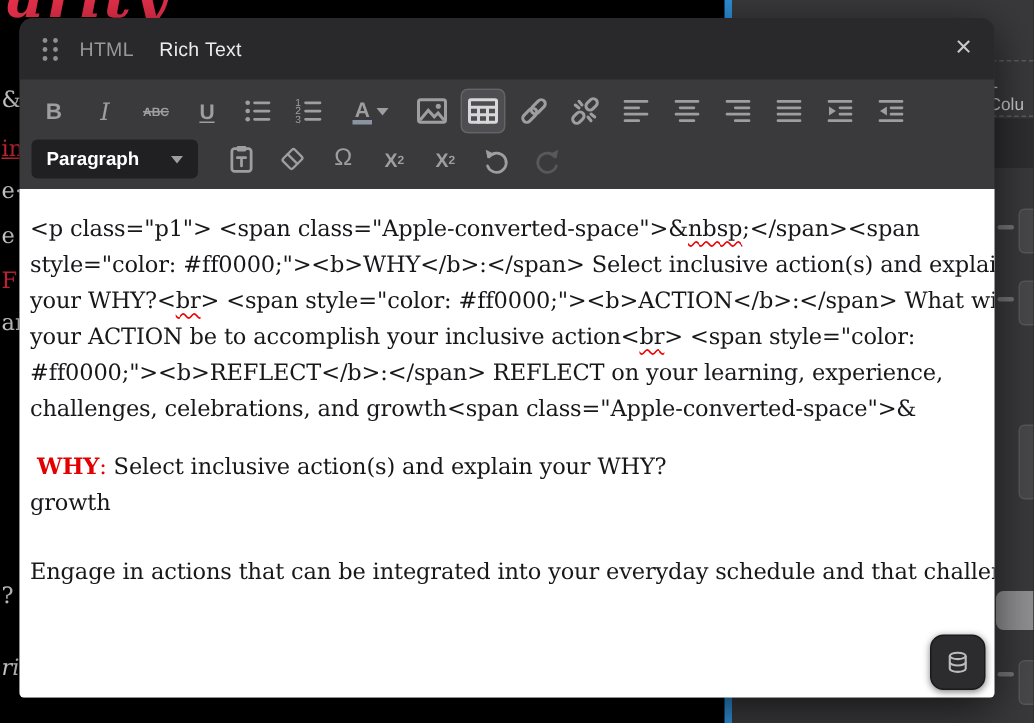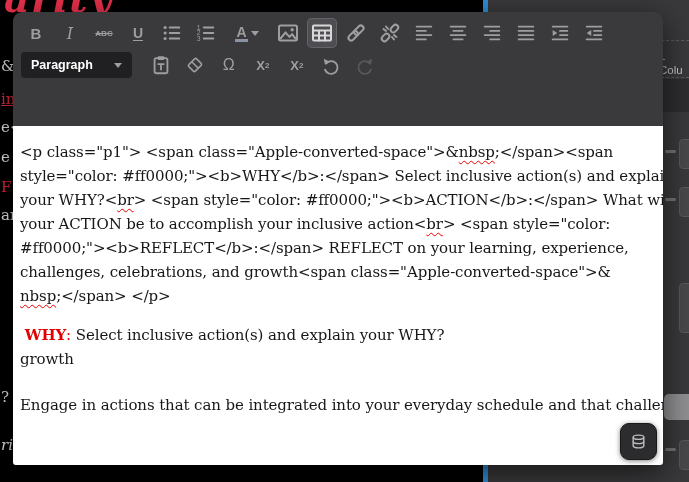--- a/index.html
+++ b/index.html
@@ -103,20 +103,37 @@
       <span style="top: 118px;">e&lt;</span>
       <span style="top: 148px;">e</span>
       <span class="red" style="top: 178px;">F</span>
       <span style="top: 206px;">ar</span>
       <span style="top: 388px;">?</span>
       <span style="top: 436px; font-style: italic;">ri</span>
     </div>
 
   <div class="modal">
 
+    <div class="modal-header">
+      <div class="drag-handle">
+        <svg width="13" height="18" viewBox="0 0 13 18">
+          <g fill="#8f8f91">
+            <circle cx="3" cy="3" r="1.6"></circle>
+              <circle cx="10" cy="3" r="1.6"></circle>
+            <circle cx="3" cy="9" r="1.6"></circle>
+              <circle cx="10" cy="9" r="1.6"></circle>
+            <circle cx="3" cy="15" r="1.6"></circle>
+              <circle cx="10" cy="15" r="1.6"></circle>
+          </g>
+        </svg>
+      </div>
+      <div class="tab">HTML</div>
+      <div class="tab active">Rich Text</div>
+      <div class="close-x">×</div>
+    </div>
 
     <div class="toolbar">
       <div class="tb-row">
         <div class="tb glyph-b">B</div>
         <div class="tb glyph-i">I</div>
         <div class="tb glyph-strike">ABC</div>
         <div class="tb glyph-u">U</div>
         <div class="tb">
           <svg width="22" height="22" viewBox="0 0 24 24">
             <g class="fill">
@@ -254,21 +271,20 @@
     </div>
 
     <div class="content">
       <div>
           <div class="tline"><span>&lt;p class="p1"&gt; &lt;span class="Apple-converted-space"&gt;&amp;</span><span class="squiggle">nbsp</span><span>;&lt;/span&gt;&lt;span</span></div>
           <div class="tline"><span>style="color: #ff0000;"&gt;&lt;b&gt;WHY&lt;/b&gt;:&lt;/span&gt; Select inclusive action(s) and explain</span></div>
           <div class="tline"><span>your WHY?&lt;</span><span class="squiggle">br</span><span>&gt; &lt;span style="color: #ff0000;"&gt;&lt;b&gt;ACTION&lt;/b&gt;:&lt;/span&gt; What will</span></div>
           <div class="tline"><span>your ACTION be to accomplish your inclusive action&lt;</span><span class="squiggle">br</span><span>&gt; &lt;span style="color:</span></div>
           <div class="tline"><span>#ff0000;"&gt;&lt;b&gt;REFLECT&lt;/b&gt;:&lt;/span&gt; REFLECT on your learning, experience,</span></div>
           <div class="tline"><span>challenges, celebrations, and growth&lt;span class="Apple-converted-space"&gt;&amp;</span></div>
-          <div class="tline"><span class="squiggle">nbsp</span><span>;&lt;/span&gt; &lt;/p&gt;</span></div>
         </div>
       <div class="block-gap-sm">
           <div class="tline"><span>&nbsp;</span><span class="red bold">WHY</span><span class="red">:</span><span> Select inclusive action(s) and explain your WHY?</span></div>
           <div class="tline"><span>growth</span></div>
         </div>
       <div class="block-gap-lg">
           <div class="tline"><span>Engage in actions that can be integrated into your everyday schedule and that challenges</span></div>
         </div>
     </div>
   </div>

